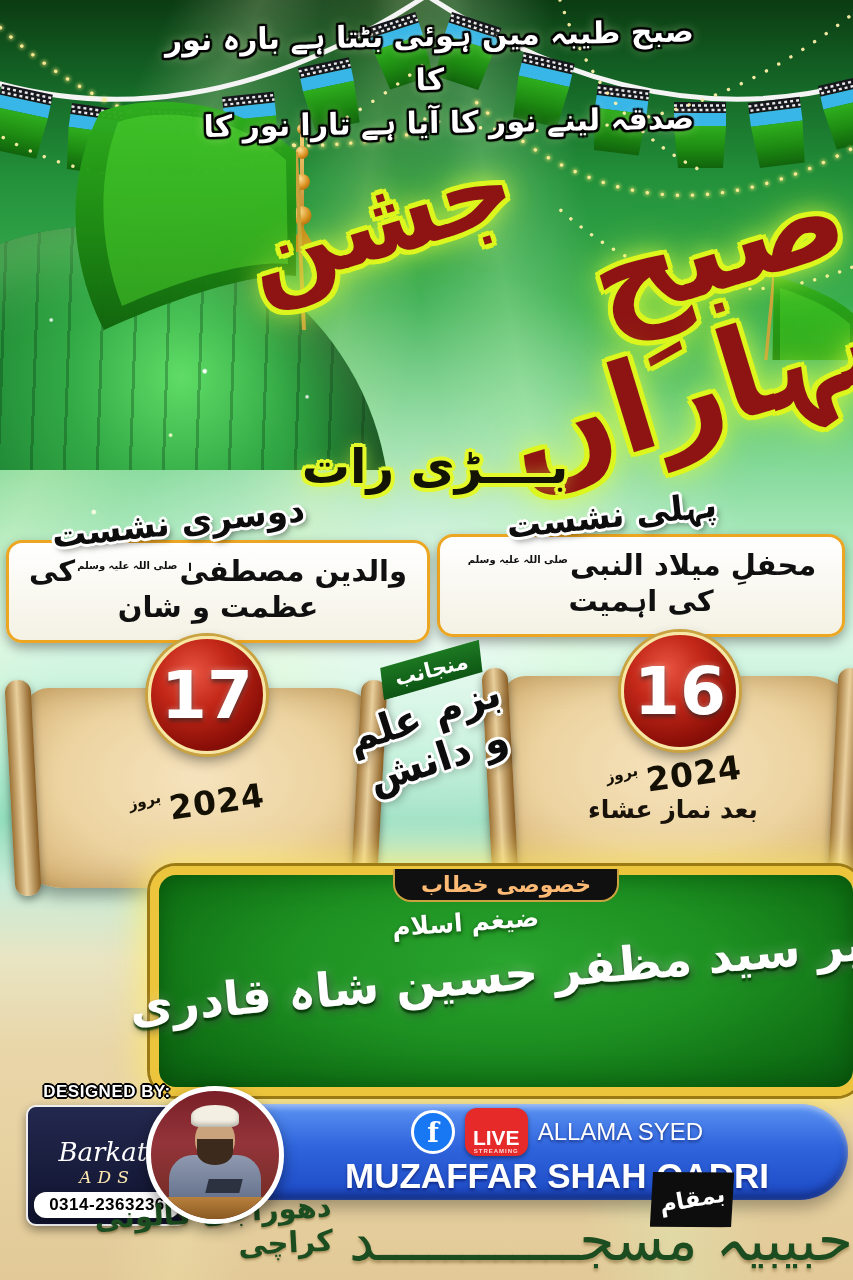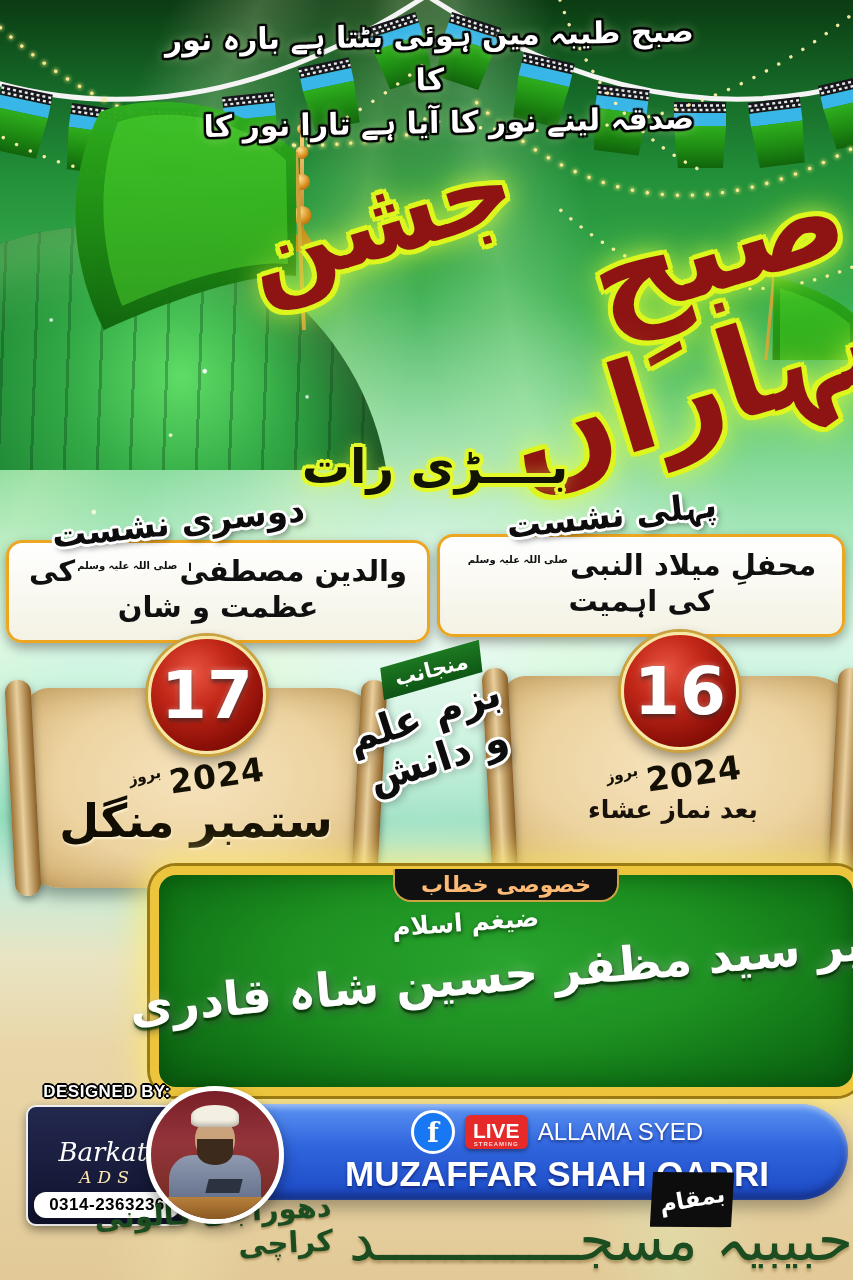--- a/index.html
+++ b/index.html
@@ -150,21 +150,21 @@
 
   
   .liveband{position:absolute;left:206px;top:1104px;width:642px;height:96px;border-radius:48px;
     background:linear-gradient(180deg,#5a93f2 0%,#2f64dd 45%,#1c49c4 100%);
     box-shadow:inset 0 3px 6px rgba(255,255,255,.5), inset 0 -6px 10px rgba(0,0,30,.4), 0 8px 16px rgba(0,0,0,.3);
     display:flex;flex-direction:column;align-items:center;justify-content:center;padding-left:60px;box-sizing:border-box;}
   .liveband .row1{display:flex;align-items:center;gap:10px;}
   .fbcircle{width:38px;height:38px;border-radius:50%;background:#1877f2;border:3px solid #fff;
     display:flex;align-items:center;justify-content:center;color:#fff;font-family:"DejaVu Serif",serif;
     font-weight:bold;font-size:27px;line-height:1;}
-  .livebadge{background:#e62a2a;border-radius:6px;padding:5px 8px 2px;display:flex;flex-direction:column;align-items:center;
+  .livebadge{background:#e62a2a;border-radius:12px;padding:19px 8px 2px;display:flex;flex-direction:column;align-items:center;
     box-shadow:0 2px 4px rgba(0,0,0,.4);}
   .livebadge .lv{color:#fff;font-family:"Liberation Sans",sans-serif;font-weight:bold;font-size:21px;line-height:1;}
   .livebadge .st{color:#ffd9d9;font-family:"Liberation Sans",sans-serif;font-weight:bold;font-size:6px;letter-spacing:1px;line-height:1;}
   .liveband .n1{color:#fff;font-family:"Liberation Sans",sans-serif;font-weight:normal;font-size:24px;letter-spacing:0;
     text-shadow:0 2px 3px rgba(0,0,60,.5);}
   .liveband .n2{color:#fff;font-family:"Liberation Sans",sans-serif;font-weight:bold;font-size:35px;margin-top:0;
     letter-spacing:0;text-shadow:0 2px 3px rgba(0,0,60,.5);}
 
   
   .photo{position:absolute;left:146px;top:1086px;width:128px;height:128px;border-radius:50%;overflow:hidden;
@@ -312,24 +312,20 @@
 
   <div class="scroll scroll-left">
     <div class="daycircle" style="position:absolute">
       <span>17</span>
     </div>
     <div class="inner">
       <div class="meta">
         <span class="year">2024</span>
         <span class="buroz">بروز</span>
       </div>
-      <div class="mainline">
-        <span>ستمبر</span>
-        <span>منگل</span>
-      </div>
     </div>
   </div>
 
   <div class="organizer">
     <span class="badge">منجانب</span>
     <div class="bname">بزم علم و دانش</div>
   </div>
 
   <div class="speech">
     <div class="pill">خصوصی خطاب</div>

